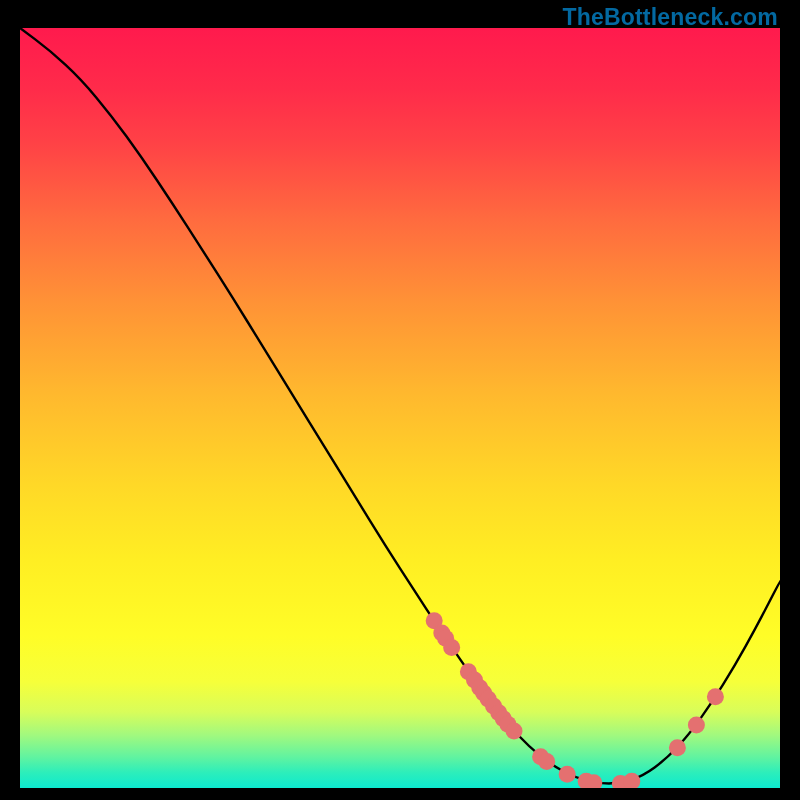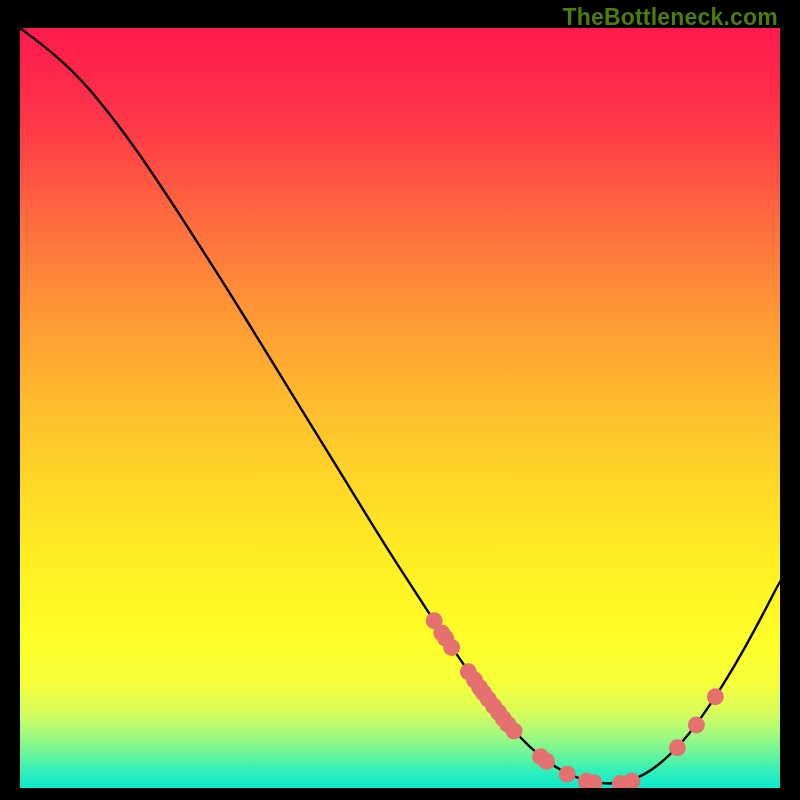--- a/index.html
+++ b/index.html
@@ -42,21 +42,21 @@
       #0de9cf 100%
     );
   }
   .watermark {
     position: absolute;
     top: 4px;
     right: 22px;
     font-family: Arial, Helvetica, sans-serif;
     font-size: 23px;
     font-weight: 600;
-    color: #4d7c0f;
+    color: #0369a1;
     letter-spacing: 0.2px;
   }
   svg.plot {
     position: absolute;
     left: 0;
     top: 0;
     width: 760px;
     height: 760px;
   }
 </style>

